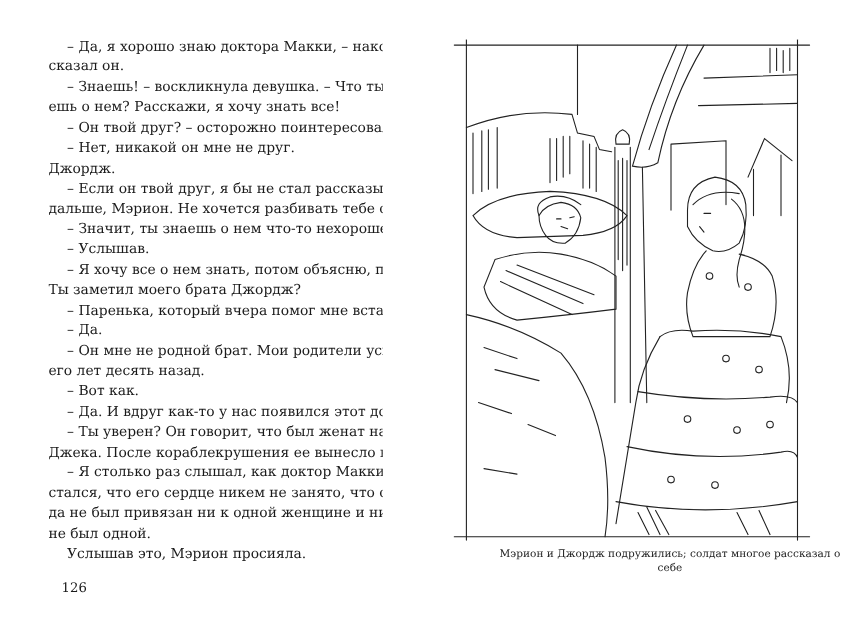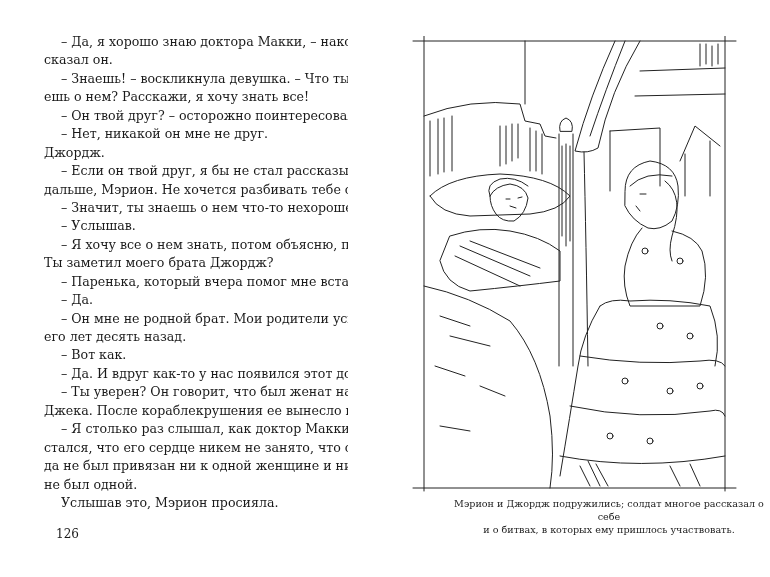--- a/index.html
+++ b/index.html
@@ -115,14 +115,13 @@
       <circle cx="290" cy="350" r="3"></circle>
         <circle cx="200" cy="400" r="3"></circle>
         <circle cx="240" cy="405" r="3"></circle>
       <path d="M170 430 L180 450 M178 425 L190 450 M186 428 L198 450 M260 430 L270 450 M280 428 L290 450"></path>
     </g>
   </svg>
 </div>
 
 <div class="caption">
   <div>Мэрион и Джордж подружились; солдат многое рассказал о себе</div>
-  <div>и о битвах, в которых ему пришлось участвовать.</div>
 </div>
 
 </body></html>

